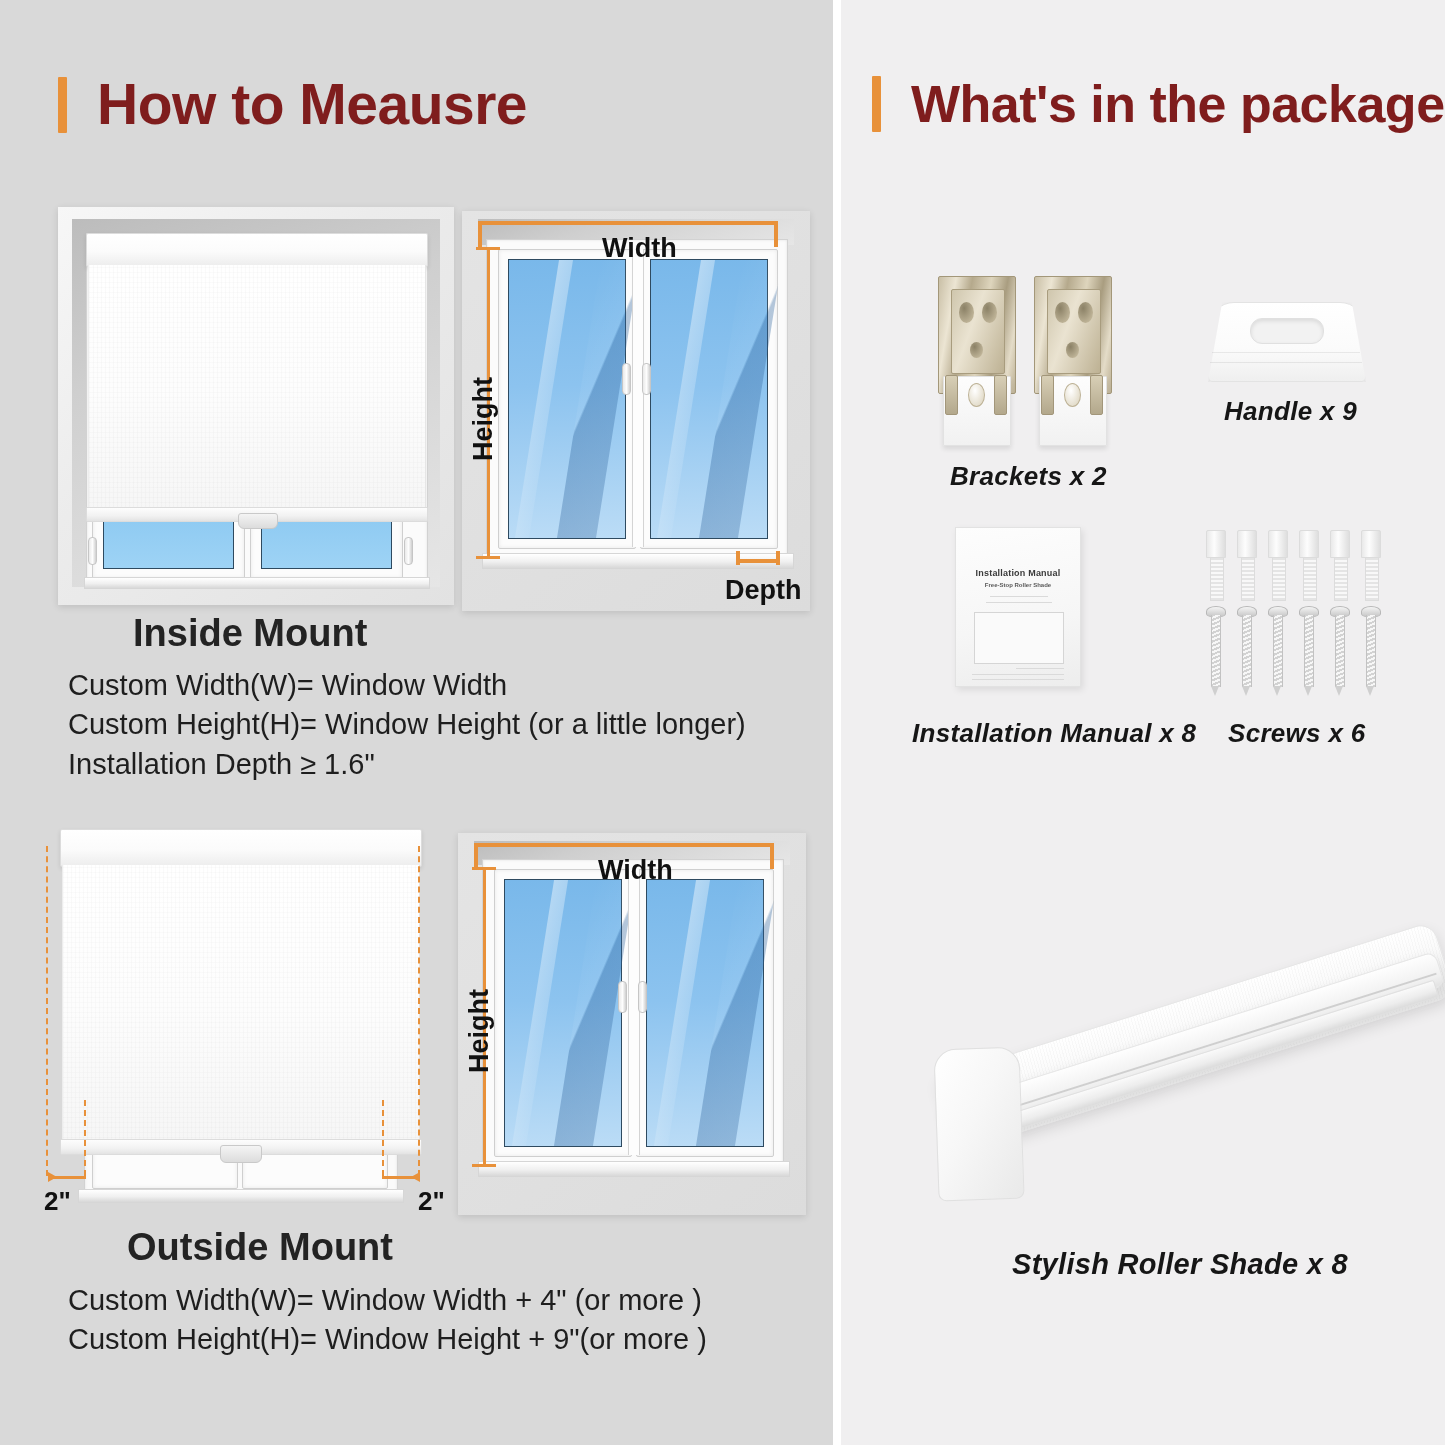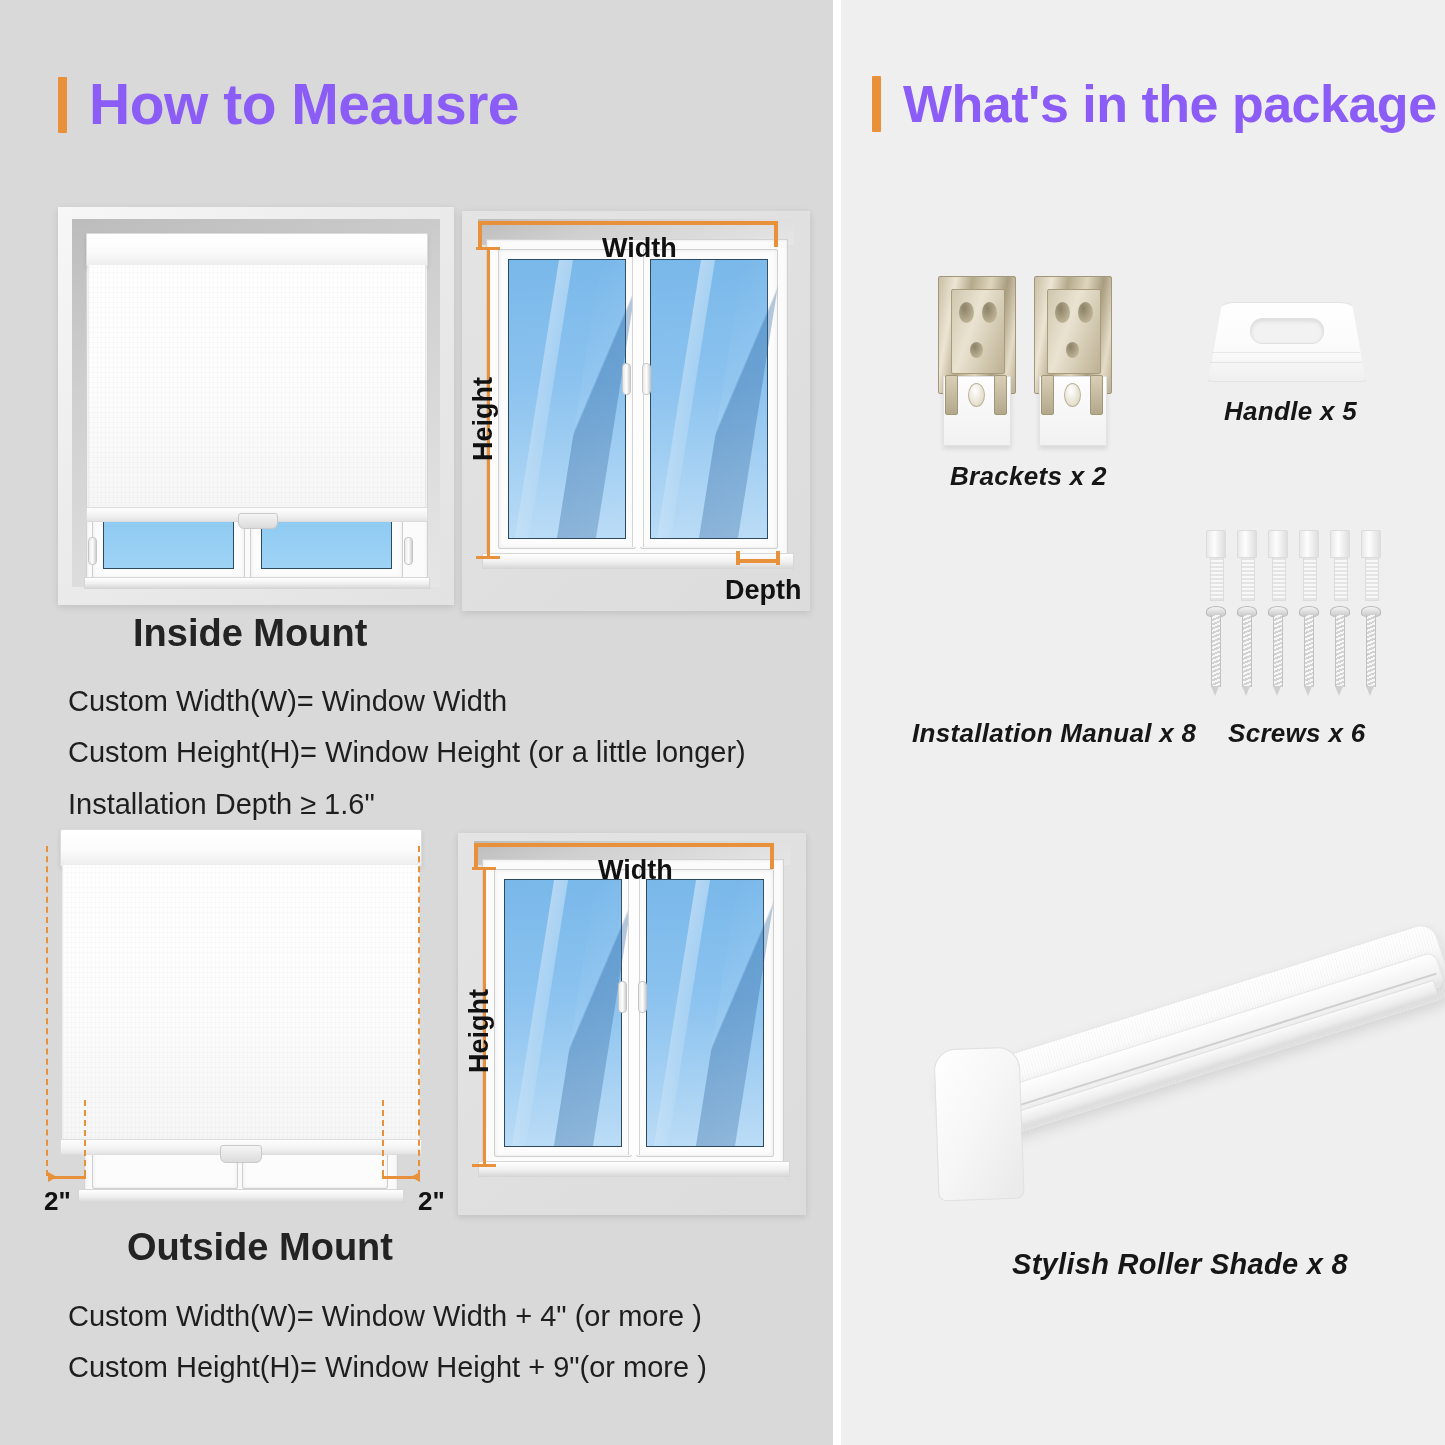--- a/index.html
+++ b/index.html
@@ -23,34 +23,34 @@
     position:absolute;left:841px;top:0;width:604px;height:1445px;
     background:#f0eff0;
   }
 
   
   .heading{position:absolute;display:flex;align-items:center;}
   .heading .bar{
     width:9px;height:56px;background:#e8913a;flex:0 0 auto;border-radius:1px;
   }
   .heading .htxt{
-    margin-left:22px;font-size:57px;font-weight:bold;color:#8b5cf6;
+    margin-left:30px;font-size:57px;font-weight:bold;color:#7f1d1d;
     letter-spacing:-0.5px;white-space:nowrap;line-height:1;
   }
   #heading-left{left:58px;top:76px;}
   #heading-right{left:872px;top:76px;}
   #heading-right .htxt{font-size:52px;}
 
   
   .mount-title{
     position:absolute;font-size:38px;font-weight:bold;color:#232323;
     white-space:nowrap;
   }
   .mount-lines{position:absolute;font-size:29px;color:#1e1e1e;line-height:1.22;}
-  .mount-lines div{white-space:nowrap;margin-bottom:4px;margin-top:16px;}
+  .mount-lines div{white-space:nowrap;margin-bottom:4px;}
 
   
   .shade-fig{position:absolute;margin-top:11px;}
   .win-outer{
     position:absolute;inset:0;
     background:linear-gradient(135deg,#f7f7f7 0%,#ececec 40%,#e2e2e2 100%);
     box-shadow:0 2px 7px rgba(0,0,0,.12);
   }
   .win-reveal{
     position:absolute;
@@ -443,22 +443,32 @@
     <div class="br-slot" style="left:9%;top:58%;width:11px;height:38px;"></div>
     <div class="br-slot" style="left:74%;top:58%;width:11px;height:38px;"></div>
     <div class="br-hole" style="left:40%;top:63%;width:15px;height:22px;background:radial-gradient(ellipse at 40% 30%,#ffffff,#d9d0b8);border:1px solid #bdb296;"></div>
   </div>
   <div class="pkg-label" style="left:950px;top:461px;">Brackets x 2</div>
 
   <div class="handle-shape" style="left:1208px;top:302px;width:156px;height:78px;"></div>
   <div class="handle-slot" style="left:1250px;top:318px;width:72px;height:24px;"></div>
   <div class="handle-ridge" style="left:1212px;top:352px;width:148px;"></div>
   <div class="handle-ridge" style="left:1210px;top:362px;width:152px;"></div>
-  <div class="pkg-label" style="left:1224px;top:396px;">Handle x 5</div>
-
+  <div class="pkg-label" style="left:1224px;top:396px;">Handle x 9</div>
+
+  <div class="manual" style="left:955px;top:527px;width:124px;height:158px;">
+    <div class="manual-title" style="top:40px;">Installation Manual</div>
+    <div class="manual-sub" style="top:54px;">Free-Stop Roller Shade</div>
+    <div class="manual-line" style="left:34px;top:68px;width:58px;"></div>
+    <div class="manual-line" style="left:30px;top:74px;width:66px;"></div>
+    <div class="manual-box" style="left:18px;top:84px;width:88px;height:50px;"></div>
+    <div class="manual-line" style="left:60px;top:140px;width:48px;"></div>
+    <div class="manual-line" style="left:16px;top:146px;width:92px;"></div>
+    <div class="manual-line" style="left:16px;top:151px;width:92px;"></div>
+  </div>
   <div class="pkg-label" style="left:912px;top:718px;">Installation Manual x 8</div>
 
   <div id="anchors-row" style="position:absolute;left:1206px;top:530px;">
       <div class="anchor" style="position: absolute; left: 0px; top: 0px; width: 18px; height: 26px;">
         <div class="anchor-body" style="height: 42px;"></div>
       </div>
       <div class="anchor" style="position: absolute; left: 31px; top: 0px; width: 18px; height: 26px;">
         <div class="anchor-body" style="height: 42px;"></div>
       </div>
       <div class="anchor" style="position: absolute; left: 62px; top: 0px; width: 18px; height: 26px;">

